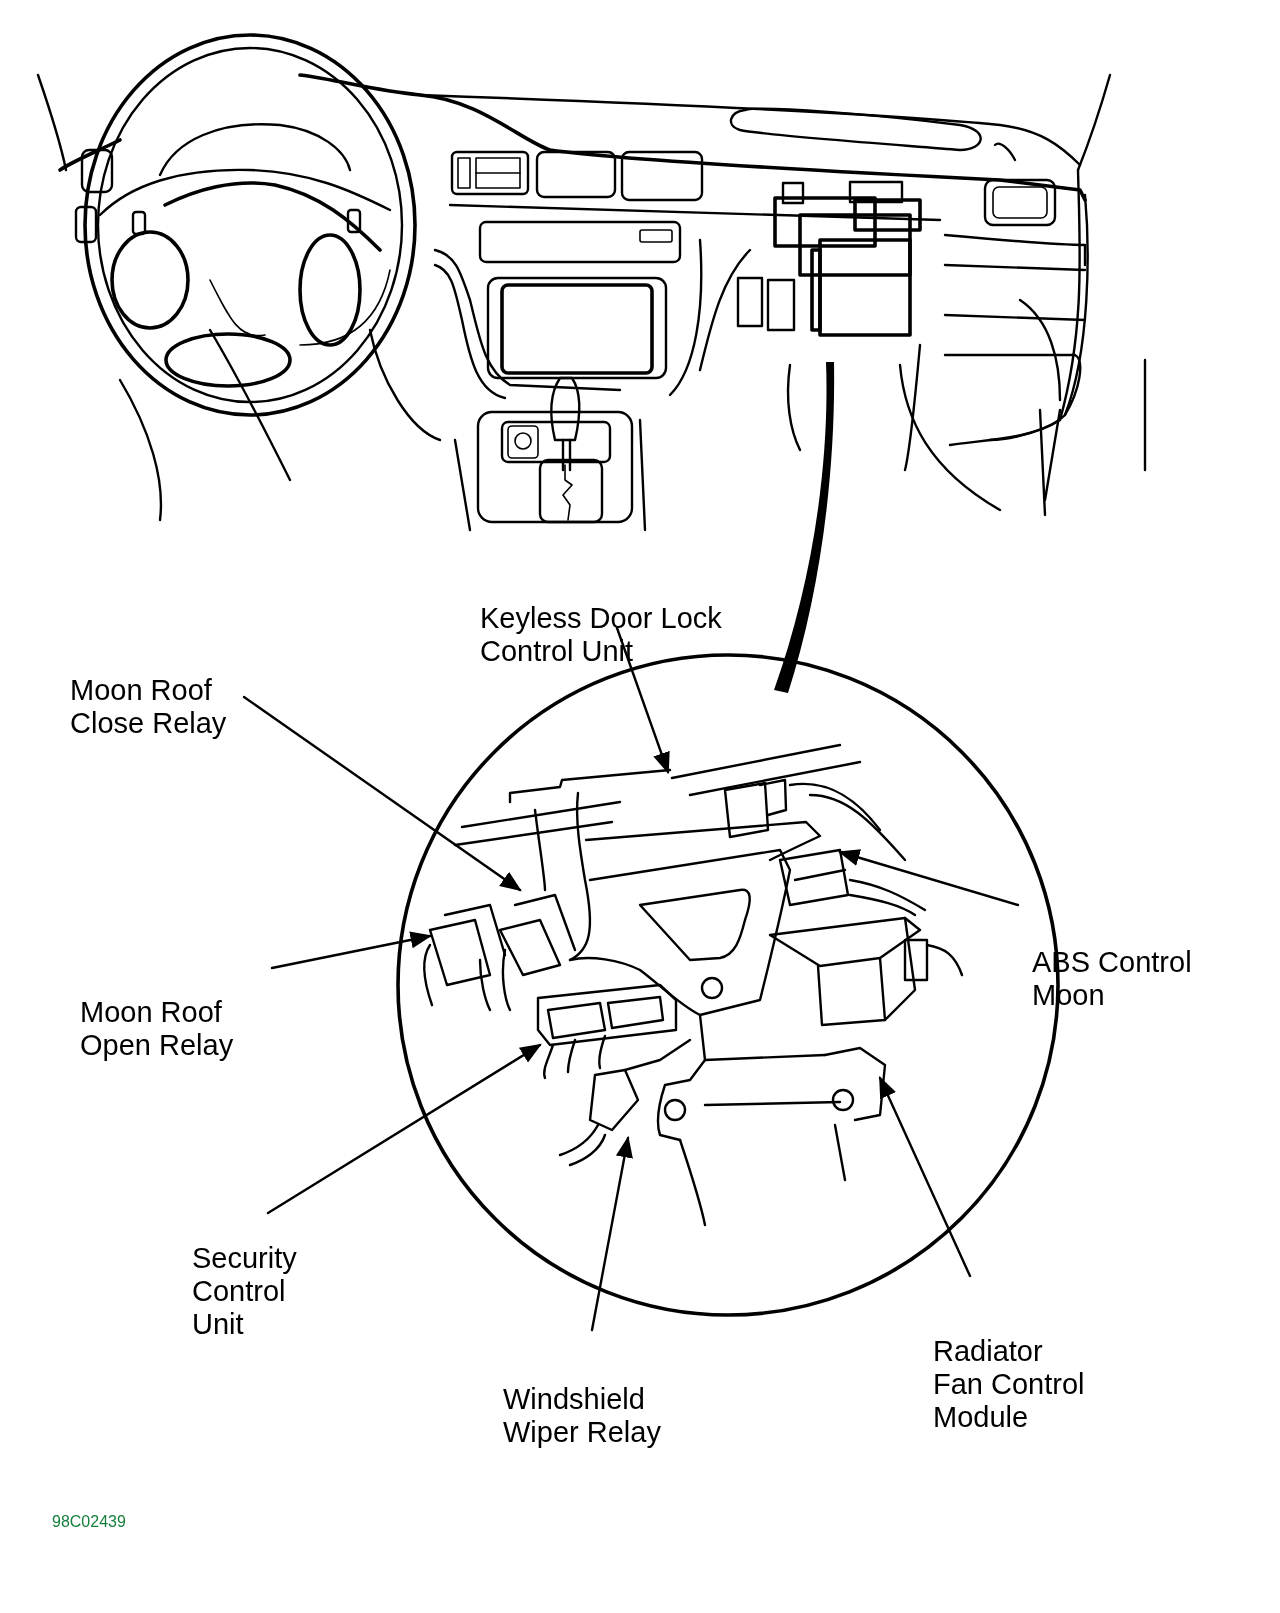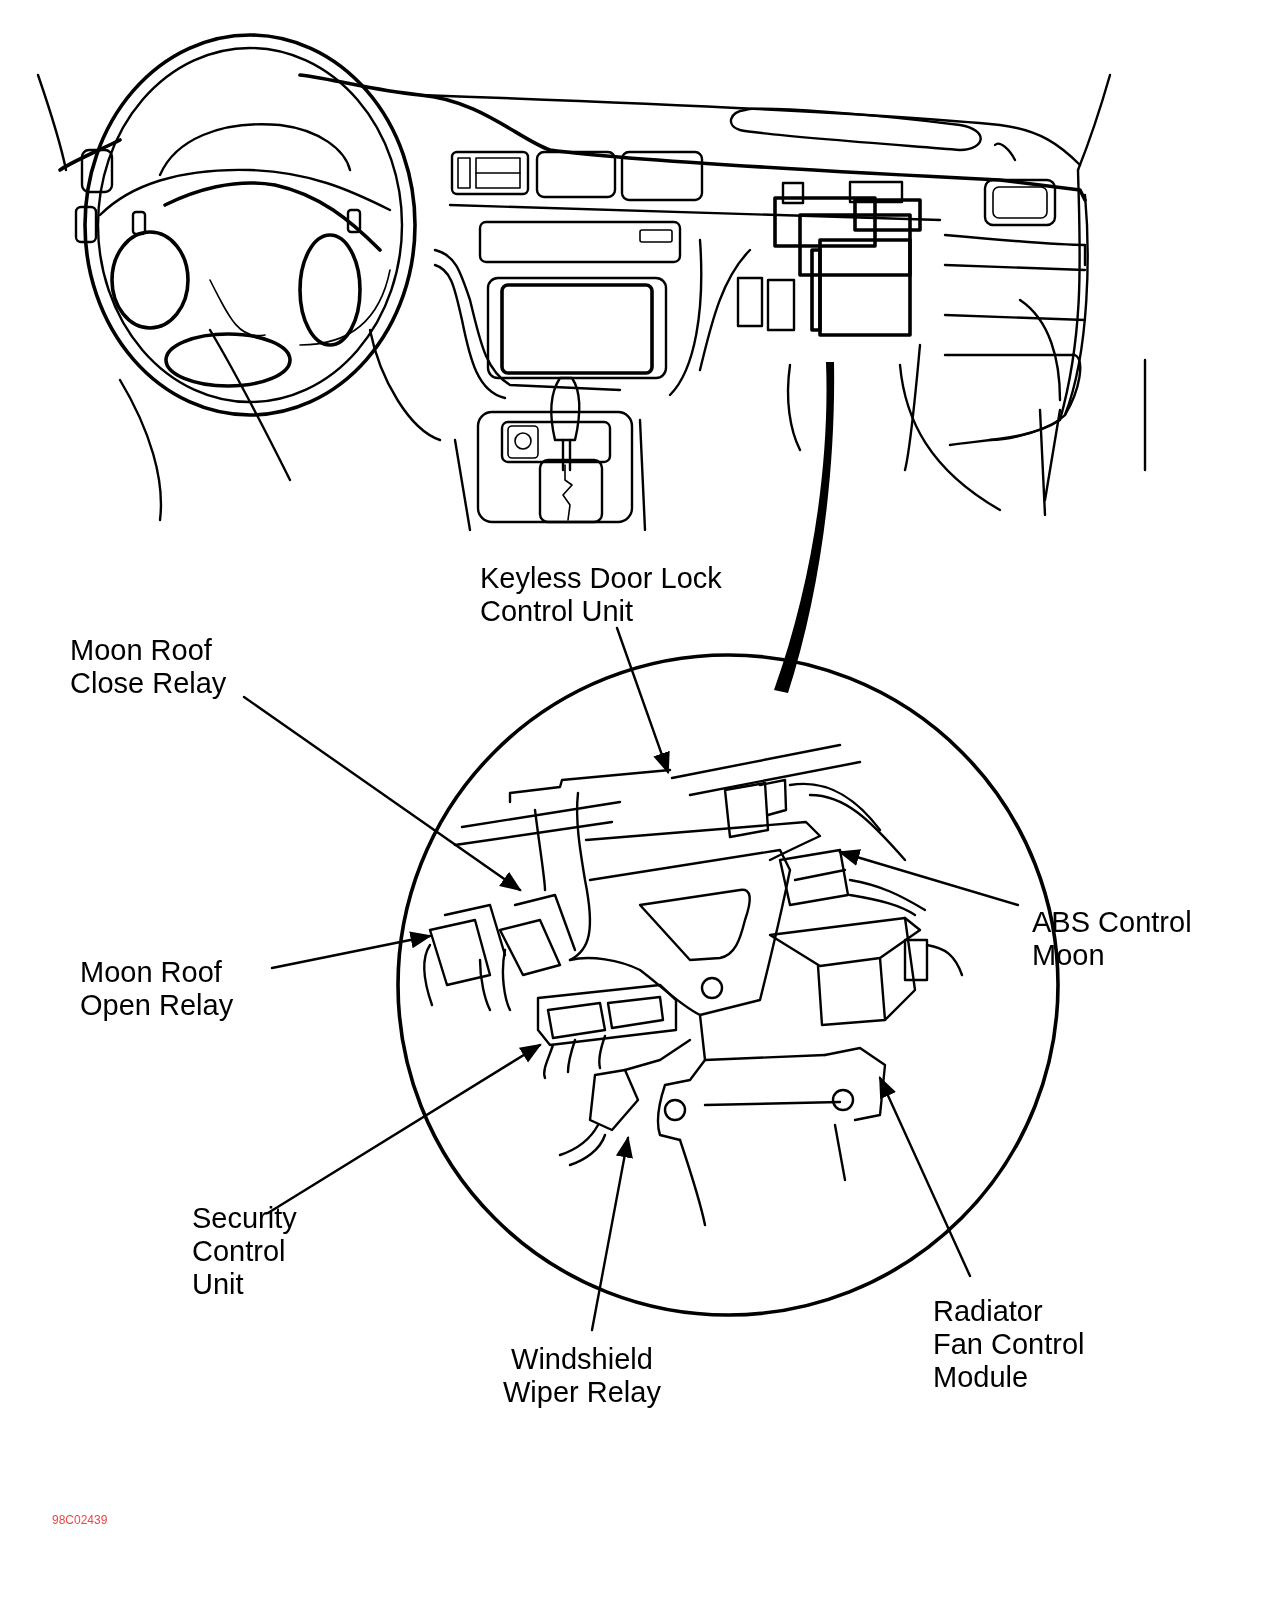--- a/index.html
+++ b/index.html
@@ -1,19 +1,19 @@
 <!DOCTYPE html>
 <html><head>
 <meta charset="utf-8">
 <style>
   html, body { margin: 0; padding: 0; background: #ffffff; }
   body { width: 1280px; height: 1613px; position: relative; overflow: hidden; font-family: "Liberation Sans", sans-serif; color: #000; }
   svg#art { position: absolute; left: 0; top: 0; }
-  .lbl { position: absolute; font-size: 29px; line-height: 33px; white-space: pre; color: #000; }
-  .code { position: absolute; font-size: 12px; left: 52px; top: 1513px; color: #ef4444; }
+  .lbl { position: absolute; font-size: 29px; line-height: 33px; white-space: pre; color: #000; margin-top: 40px; }
+  .code { position: absolute; font-size: 16px; left: 52px; top: 1513px; color: #15803d; }
   .ln { fill: none; stroke: #000; stroke-width: 2.4; stroke-linecap: round; stroke-linejoin: round; }
   .thk { fill: none; stroke: #000; stroke-width: 3.6; stroke-linecap: round; stroke-linejoin: round; }
   .thn { fill: none; stroke: #000; stroke-width: 1.6; stroke-linecap: round; stroke-linejoin: round; }
   .arw { fill: #000; stroke: none; }
 </style>
 </head>
 <body>
 
 <svg id="art" width="1280" height="1613" viewBox="0 0 1280 1613">
   <defs>
@@ -195,18 +195,18 @@
 Control Unit</div>
 <div class="lbl" style="left:70px; top:634px;">Moon Roof
 Close Relay</div>
 <div class="lbl" style="left:80px; top:956px;">Moon Roof
 Open Relay</div>
 <div class="lbl" style="left:1032px; top:906px;">ABS Control
 Moon</div>
 <div class="lbl" style="left:192px; top:1202px;">Security
 Control
 Unit</div>
-<div class="lbl" style="left:503px; top:1343px;text-align:center;">Windshield
+<div class="lbl" style="left:503px; top:1343px;">Windshield
 Wiper Relay</div>
 <div class="lbl" style="left:933px; top:1295px;">Radiator
 Fan Control
 Module</div>
 <div class="code">98C02439</div>
 
 </body></html>

